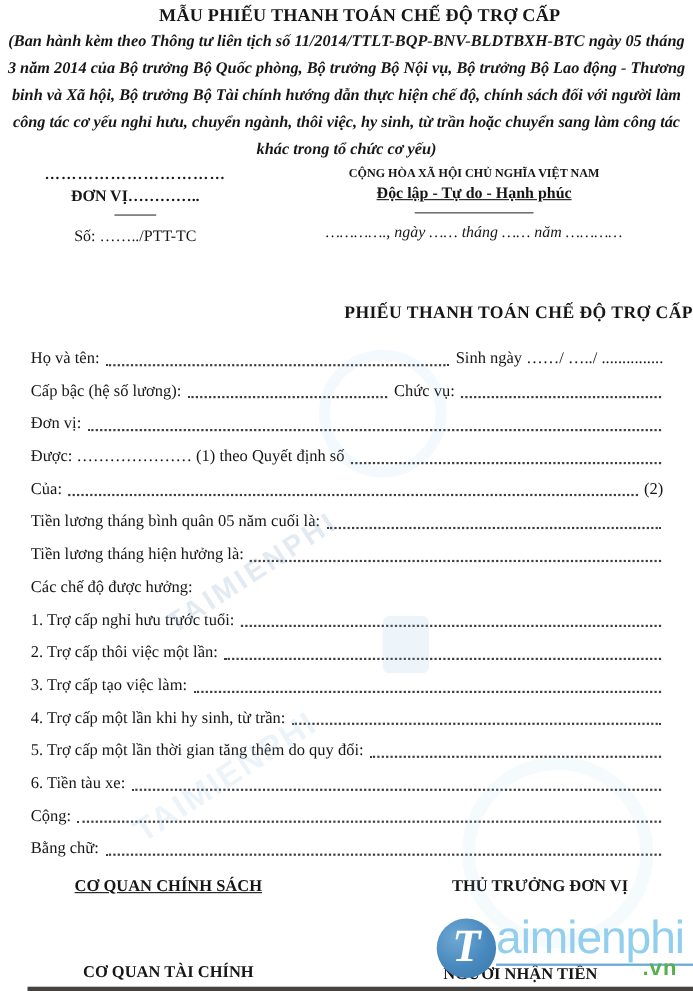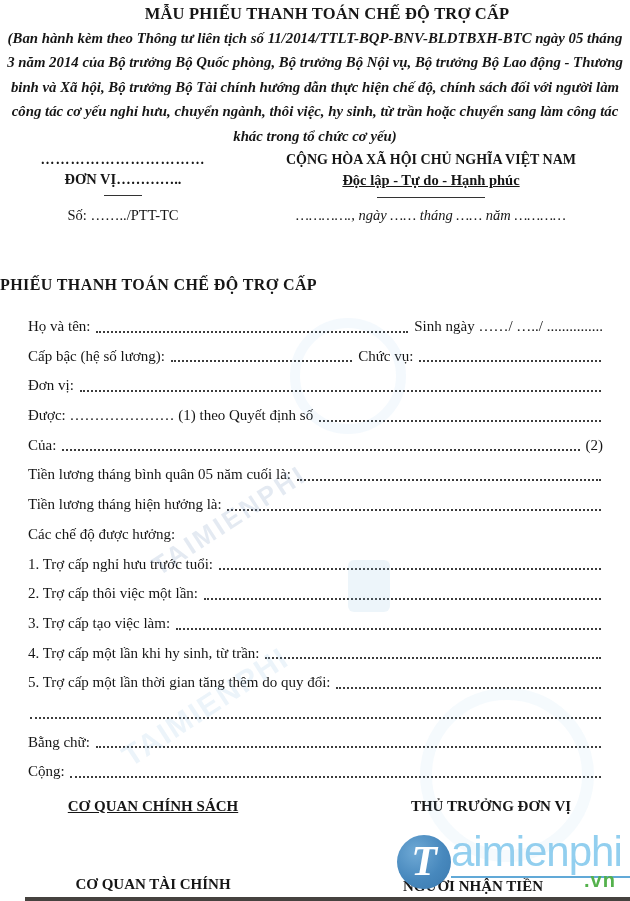--- a/index.html
+++ b/index.html
@@ -24,27 +24,27 @@
     text-align:center;font-weight:bold;font-style:italic;
     font-size:14.8px;line-height:24.4px;
   }
   
   .lh-left{top:152px;left:28px;width:190px;text-align:center;}
   .lh-left .dots{font-weight:bold;font-size:14px;letter-spacing:1px;}
   .lh-left .unit{font-weight:bold;font-size:14.5px;margin-top:3px;}
   .lh-rule{width:38px;border-top:1.4px solid #333;margin:7px auto 0;}
   .lh-left .num{font-size:14.5px;margin-top:11px;}
   .lh-right{top:152px;left:235px;width:392px;text-align:center;}
-  .lh-right .nation{font-weight:bold;font-size:14px;}
+  .lh-right .nation{font-weight:bold;font-size:11px;}
   .lh-right .motto{font-weight:bold;font-size:14.5px;margin-top:4px;text-decoration:underline;}
   .lh-rule2{width:108px;border-top:1.4px solid #333;margin:8px auto 0;}
   .lh-right .date{font-style:italic;font-size:14.5px;margin-top:9px;}
   
   .form-title{
-    top:276px;left:0;width:630px;text-align:left;
+    top:276px;left:0;width:630px;text-align:right;
     font-weight:bold;font-size:16px;letter-spacing:.4px;
   }
   .rows{top:312px;left:28px;width:575px;}
   .row{display:flex;height:29.7px;line-height:29.7px;font-size:15px;}
   .lbl{white-space:pre;}
   .fill{flex:1 1 auto;position:relative;margin:0 2px;min-width:18px;}
   .fill::after{
     content:"";position:absolute;left:0;right:0;bottom:9px;
     border-bottom:2px dotted #3c3c3c;
   }
@@ -165,28 +165,29 @@
     </div>
     <div class="row">
       <span class="lbl">4. Trợ cấp một lần khi hy sinh, từ trần: </span>
       <span class="fill"></span>
     </div>
     <div class="row">
       <span class="lbl">5. Trợ cấp một lần thời gian tăng thêm do quy đổi: </span>
       <span class="fill"></span>
     </div>
     <div class="row">
+      <span class="lbl">6. Tiền tàu xe: </span>
+      <span class="fill"></span>
+    </div>
+    <div class="row">
+      <span class="lbl">Cộng: </span>
       <span class="fill"></span>
     </div>
     <div class="row">
       <span class="lbl">Bằng chữ: </span>
-      <span class="fill"></span>
-    </div>
-    <div class="row">
-      <span class="lbl">Cộng: </span>
       <span class="fill"></span>
     </div>
   </div>
 
 <div class="abs sig sig-pol">CƠ QUAN CHÍNH SÁCH</div>
 <div class="abs sig sig-head">THỦ TRƯỞNG ĐƠN VỊ</div>
 <div class="abs sig sig-fin">CƠ QUAN TÀI CHÍNH</div>
 <div class="abs sig sig-payee">NGƯỜI NHẬN TIỀN</div>
 
 <div class="abs logo-circle">T</div>

